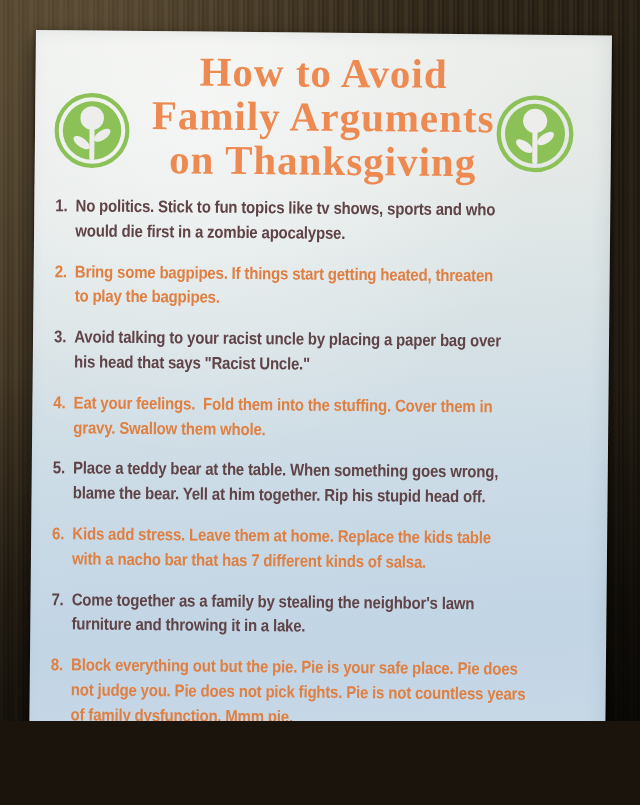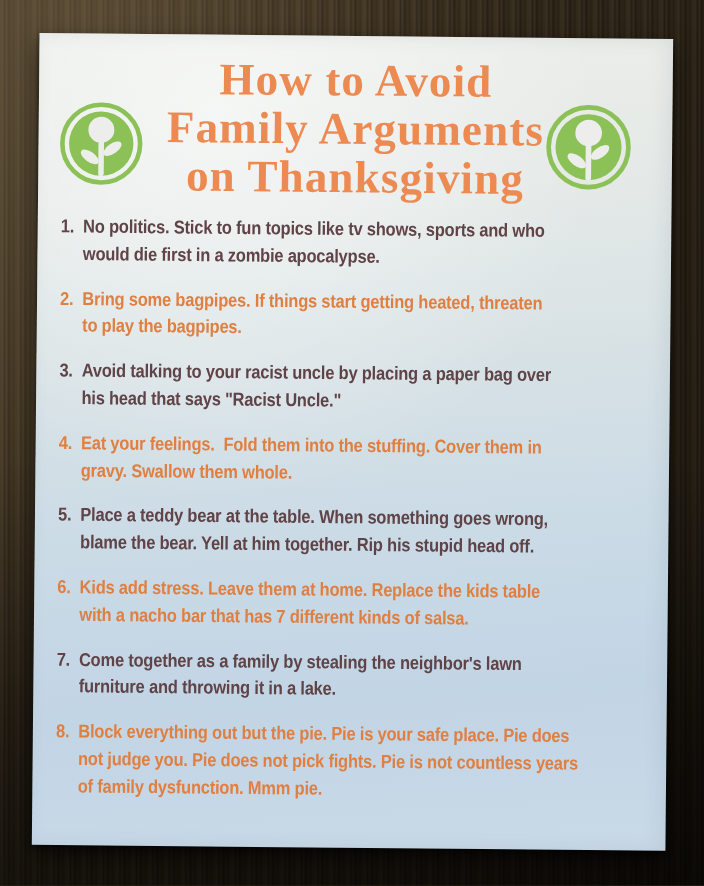--- a/index.html
+++ b/index.html
@@ -1,17 +1,17 @@
 <!DOCTYPE html>
 <html><head>
 <meta charset="utf-8">
 <style>
   html,body{margin:0;padding:0;background:#1a140d;}
   .scene{
-    position:relative;width:640px;height:805px;overflow:hidden;
+    position:relative;width:640px;height:721px;overflow:hidden;
     background:
       linear-gradient(180deg, rgba(0,0,0,0) 52%, rgba(0,0,0,0.45) 82%, rgba(0,0,0,0.62) 100%),
       linear-gradient(105deg, rgba(115,98,70,0.28) 0%, rgba(0,0,0,0) 30%, rgba(0,0,0,0.25) 72%, rgba(0,0,0,0.5) 100%),
       radial-gradient(circle at 12% 4%, rgba(150,128,92,0.30), rgba(0,0,0,0) 42%),
       repeating-linear-gradient(90deg,
         #3d3223 0px, #463a29 2px, #2f2617 4px, #413627 6px,
         #2a2114 8px, #3a2f20 10px, #332917 13px, #453a28 15px),
       #342a1b;
   }
   .paper{

